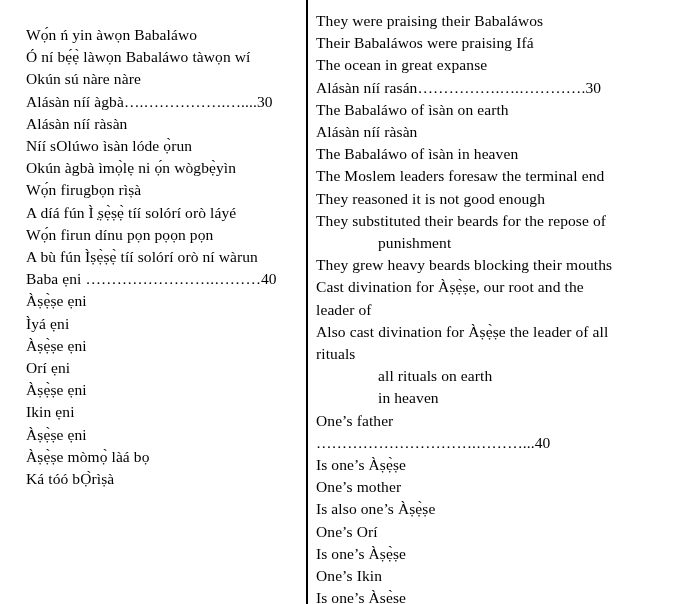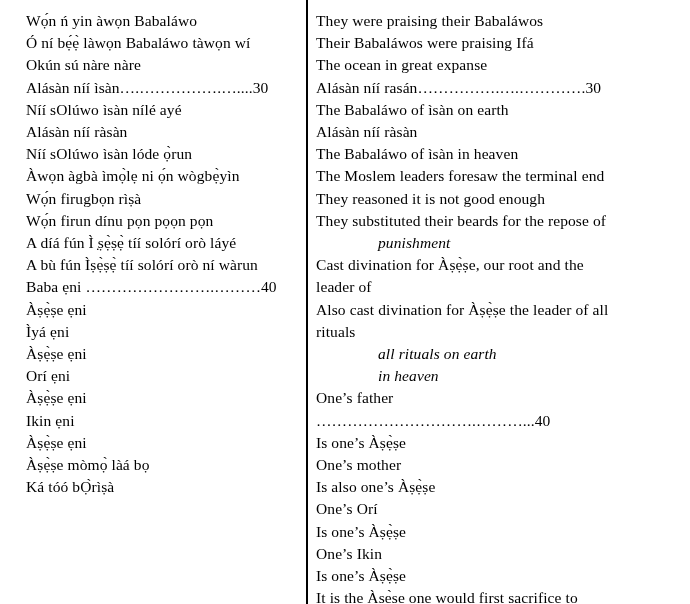--- a/index.html
+++ b/index.html
@@ -23,20 +23,21 @@
     flex-direction: row;
   }
   .col {
     box-sizing: border-box;
     padding-top: 10px;
   }
   .col-left {
     width: 306px;
     padding-left: 26px;
     padding-right: 6px;
+    margin-top: 14px;
   }
   .divider {
     width: 2px;
     background: #000000;
     flex: 0 0 auto;
   }
   .col-right {
     width: 326px;
     padding-left: 8px;
     padding-right: 8px;
@@ -46,39 +47,37 @@
     line-height: 22.2px;
     white-space: pre-wrap;
     letter-spacing: 0.1px;
   }
   .col-right .line {
     line-height: 22.2px;
   }
   .line.indent {
     padding-left: 62px;
     text-indent: 0;
-    font-style: italic;
   }
 </style>
 </head>
 <body>
 
 <div class="page">
   <div class="col col-left" id="left-col">
       <div class="line">Wọ́n ń yin àwọn Babaláwo</div>
       <div class="line">Ó ní bẹ́ẹ̀ làwọn Babaláwo tàwọn wí</div>
       <div class="line">Okún sú nàre nàre</div>
-      <div class="line">Alásàn níí ìsàn….…………….…....30</div>
-      <div class="line">Níí sOlúwo ìsàn nílé ayé</div>
+      <div class="line">Alásàn níí àgbà….…………….…....30</div>
       <div class="line">Alásàn níí ràsàn</div>
       <div class="line">Níí sOlúwo ìsàn lóde ọ̀run</div>
-      <div class="line">Àwọn àgbà ìmọ̀lẹ ni ọ́n wògbẹ̀yìn</div>
+      <div class="line">Okún àgbà ìmọ̀lẹ ni ọ́n wògbẹ̀yìn</div>
       <div class="line">Wọ́n firugbọn rìṣà</div>
+      <div class="line">A díá fún Ì ̣ṣẹ̀ṣẹ̀ tíí solórí orò láyé</div>
       <div class="line">Wọ́n firun dínu pọn pọọn pọn</div>
-      <div class="line">A díá fún Ì ̣ṣẹ̀ṣẹ̀ tíí solórí orò láyé</div>
       <div class="line">A bù fún Ìṣẹ̀ṣẹ̀ tíí solórí orò ní wàrun</div>
       <div class="line">Baba ẹni …………………….………40</div>
       <div class="line">Àṣẹ̀ṣe ẹni</div>
       <div class="line">Ìyá ẹni</div>
       <div class="line">Àṣẹ̀ṣe ẹni</div>
       <div class="line">Orí ẹni</div>
       <div class="line">Àṣẹ̀ṣe ẹni</div>
       <div class="line">Ikin ẹni</div>
       <div class="line">Àṣẹ̀ṣe ẹni</div>
       <div class="line">Àṣẹ̀ṣe mòmọ̀ làá bọ</div>
@@ -90,20 +89,21 @@
       <div class="line">Their Babaláwos were praising Ifá</div>
       <div class="line">The ocean in great expanse</div>
       <div class="line">Alásàn níí rasán…………….….………….30</div>
       <div class="line">The Babaláwo of ìsàn on earth</div>
       <div class="line">Alásàn níí ràsàn</div>
       <div class="line">The Babaláwo of ìsàn in heaven</div>
       <div class="line">The Moslem leaders foresaw the terminal end</div>
       <div class="line">They reasoned it is not good enough</div>
       <div class="line">They substituted their beards for the repose of</div>
       <div class="line indent">punishment</div>
+      <div class="line">They grew heavy beards blocking their mouths</div>
       <div class="line">Cast divination for Àṣẹ̀ṣe, our root and the leader of</div>
       <div class="line">Also cast divination for Àṣẹ̀ṣe the leader of all rituals</div>
       <div class="line indent">all rituals on earth</div>
       <div class="line indent">in heaven</div>
       <div class="line">One’s father ………………………….………...40</div>
       <div class="line">Is one’s Àṣẹ̀ṣe</div>
       <div class="line">One’s mother</div>
       <div class="line">Is also one’s Àṣẹ̀ṣe</div>
       <div class="line">One’s Orí</div>
       <div class="line">Is one’s Àṣẹ̀ṣe</div>

